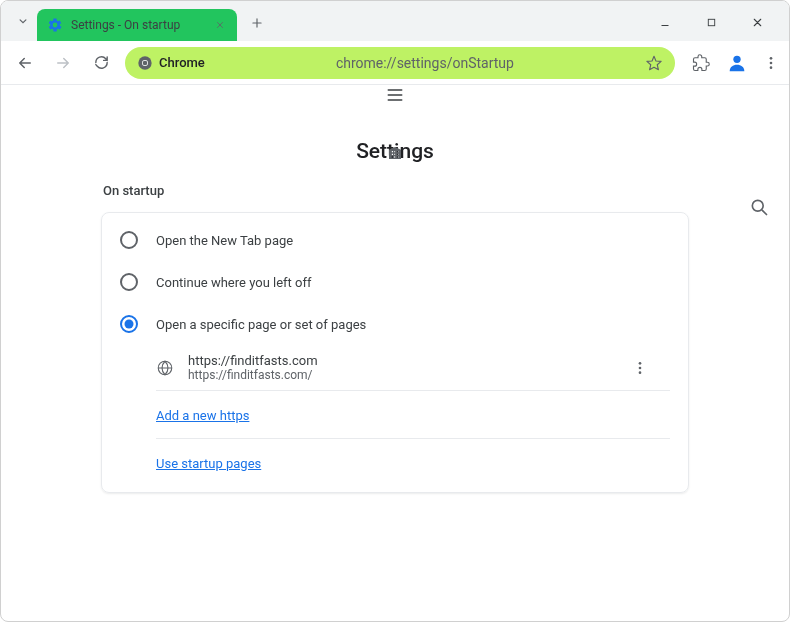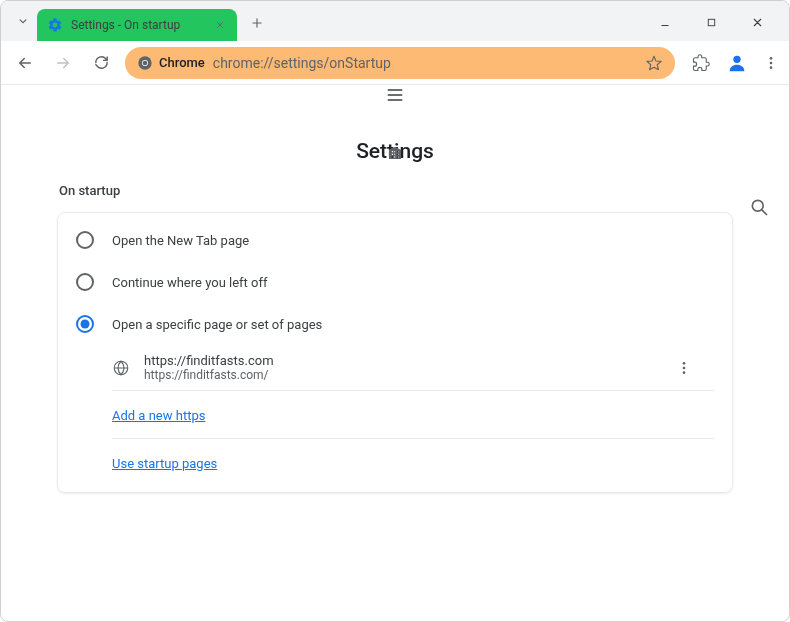--- a/index.html
+++ b/index.html
@@ -15,21 +15,21 @@
 .tab-close { width: 14px; height: 14px; color: #5f6368; cursor: pointer; display: flex; align-items: center; justify-content: center; }
 .newtab-btn { width: 28px; height: 28px; display: flex; align-items: center; justify-content: center; cursor: pointer; color: #5f6368; margin-left: 6px; margin-top: 4px; }
 .spacer { flex: 1; }
 .win-controls { display: flex; gap: 18px; padding-right: 10px; margin-top: 2px; }
 .win-btn { width: 28px; height: 28px; display: flex; align-items: center; justify-content: center; cursor: pointer; color: #3c4043; }
 
 
 .toolbar { height: 44px; background: #fff; display: flex; align-items: center; padding: 0 10px; gap: 10px; border-bottom: 1px solid #e8eaed; }
 .nav-btn { width: 28px; height: 28px; border-radius: 50%; display: flex; align-items: center; justify-content: center; cursor: pointer; color: #5f6368; }
 .nav-btn.disabled { color: #bdc1c6; }
-.omnibox { flex: 1; height: 32px; background: #fdba74; border-radius: 16px; display: flex; align-items: center; padding: 0 12px; gap: 8px; }
+.omnibox { flex: 1; height: 32px; background: #bef264; border-radius: 16px; display: flex; align-items: center; padding: 0 12px; gap: 8px; text-align: center; }
 .chrome-icon-wrap { display: flex; align-items: center; gap: 6px; }
 .chrome-label { font-size: 13px; color: #202124; font-weight: 500; }
 .url-text { font-size: 14px; color: #5f6368; flex: 1; }
 .star-btn { color: #5f6368; cursor: pointer; }
 .toolbar-right { display: flex; align-items: center; gap: 14px; padding-left: 6px; }
 .tbicon { width: 20px; height: 20px; color: #5f6368; cursor: pointer; display: flex; align-items: center; justify-content: center; }
 .avatar { width: 24px; height: 24px; border-radius: 50%; display: flex; align-items: center; justify-content: center; color: #1a73e8; cursor: pointer; }
 .kebab { color: #5f6368; cursor: pointer; font-size: 18px; }
 
 
@@ -37,21 +37,21 @@
 .menu-btn { cursor: pointer; color: #3c4043; }
 .page-title { font-size: 21px; color: #202124; font-weight: 500; }
 .search-btn { margin-left: auto; cursor: pointer; color: #5f6368; }
 
 
 .managed-banner { text-align: center; font-size: 13px; color: #5f6368; padding: 10px 0 16px; display: flex; align-items: center; justify-content: center; gap: 10px; }
 .managed-banner a { color: #1a73e8; text-decoration: underline; }
 .building-icon { color: #5f6368; }
 
 
-.content { padding: 0 56px; }
+.content { padding: 0 100px; }
 .section-title { font-size: 13px; color: #3c4043; font-weight: 500; padding: 6px 2px 14px; }
 .card { border: 1px solid #e8eaed; border-radius: 8px; padding: 6px 0; box-shadow: 0 1px 2px rgba(60,64,67,0.1); }
 .option-row { display: flex; align-items: center; padding: 12px 18px; gap: 18px; cursor: pointer; }
 .radio { width: 18px; height: 18px; border: 2px solid #5f6368; border-radius: 50%; flex-shrink: 0; position: relative; }
 .radio.selected { border-color: #1a73e8; }
 .radio.selected::after { content: ""; position: absolute; width: 9px; height: 9px; background: #1a73e8; border-radius: 50%; top: 50%; left: 50%; transform: translate(-50%, -50%); }
 .option-label { font-size: 13px; color: #3c4043; }
 
 .subsection { padding-left: 54px; padding-right: 0; }
 .page-row { display: flex; align-items: center; padding: 8px 18px 8px 0; gap: 14px; border-bottom: 1px solid #e8eaed; margin-right: 18px; }

